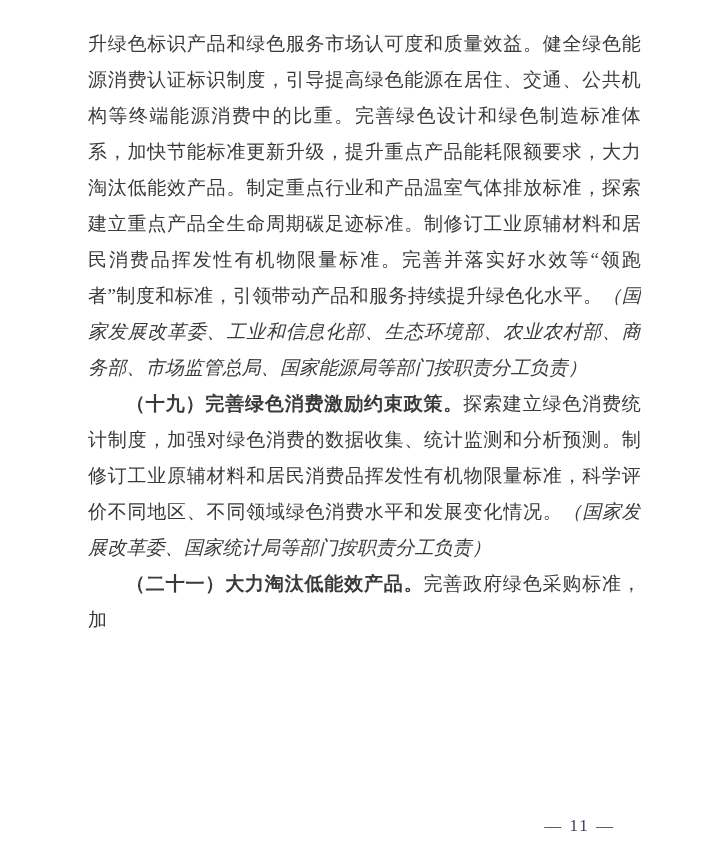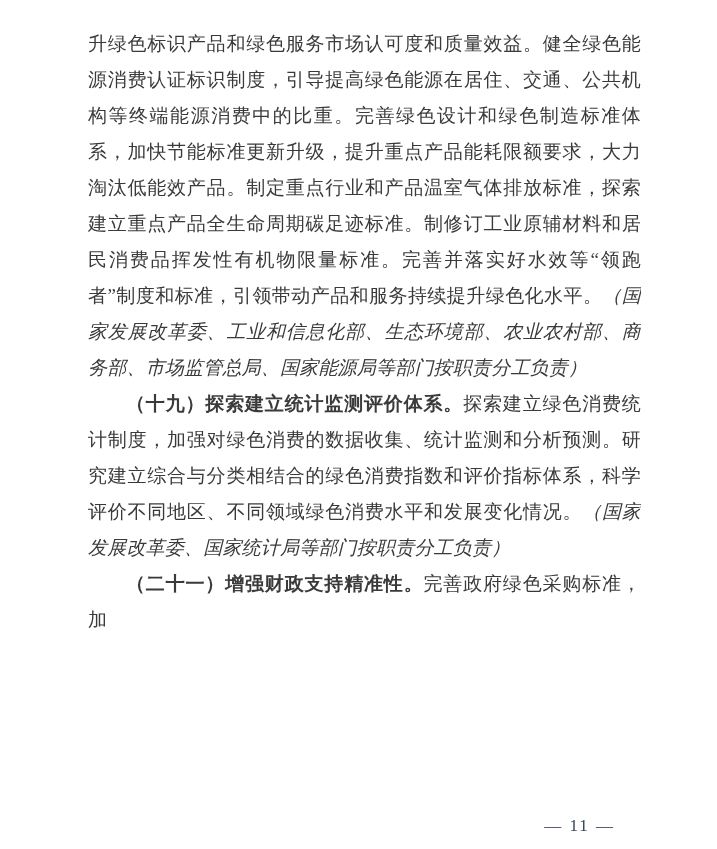--- a/index.html
+++ b/index.html
@@ -58,22 +58,22 @@
   }
 </style>
 </head>
 <body>
 
 <div class="page">
   <div class="content">
 
     <p class="para"><span class="seg-normal">升绿色标识产品和绿色服务市场认可度和质量效益。健全绿色能源消费认证标识制度，引导提高绿色能源在居住、交通、公共机构等终端能源消费中的比重。完善绿色设计和绿色制造标准体系，加快节能标准更新升级，提升重点产品能耗限额要求，大力淘汰低能效产品。制定重点行业和产品温室气体排放标准，探索建立重点产品全生命周期碳足迹标准。制修订工业原辅材料和居民消费品挥发性有机物限量标准。完善并落实好水效等“领跑者”制度和标准，引领带动产品和服务持续提升绿色化水平。</span><span class="seg-kai">（国家发展改革委、工业和信息化部、生态环境部、农业农村部、商务部、市场监管总局、国家能源局等部门按职责分工负责）</span></p>
 
-    <p class="para indent"><span class="seg-bold">（十九）探索建立统计监测评价体系。</span><span class="seg-normal">探索建立绿色消费统计制度，加强对绿色消费的数据收集、统计监测和分析预测。研究建立综合与分类相结合的绿色消费指数和评价指标体系，科学评价不同地区、不同领域绿色消费水平和发展变化情况。</span><span class="seg-kai">（国家发展改革委、国家统计局等部门按职责分工负责）</span></p>
+    <p class="para indent"><span class="seg-bold">（十九）完善绿色消费激励约束政策。</span><span class="seg-normal">探索建立绿色消费统计制度，加强对绿色消费的数据收集、统计监测和分析预测。制修订工业原辅材料和居民消费品挥发性有机物限量标准，科学评价不同地区、不同领域绿色消费水平和发展变化情况。</span><span class="seg-kai">（国家发展改革委、国家统计局等部门按职责分工负责）</span></p>
 
 
 
-    <p class="para indent"><span class="seg-bold">（二十一）增强财政支持精准性。</span><span class="seg-normal">完善政府绿色采购标准，加</span></p>
+    <p class="para indent"><span class="seg-bold">（二十一）大力淘汰低能效产品。</span><span class="seg-normal">完善政府绿色采购标准，加</span></p>
 
   </div>
 
   <div class="page-number">— 11 —</div>
 </div>
 
 </body></html>

